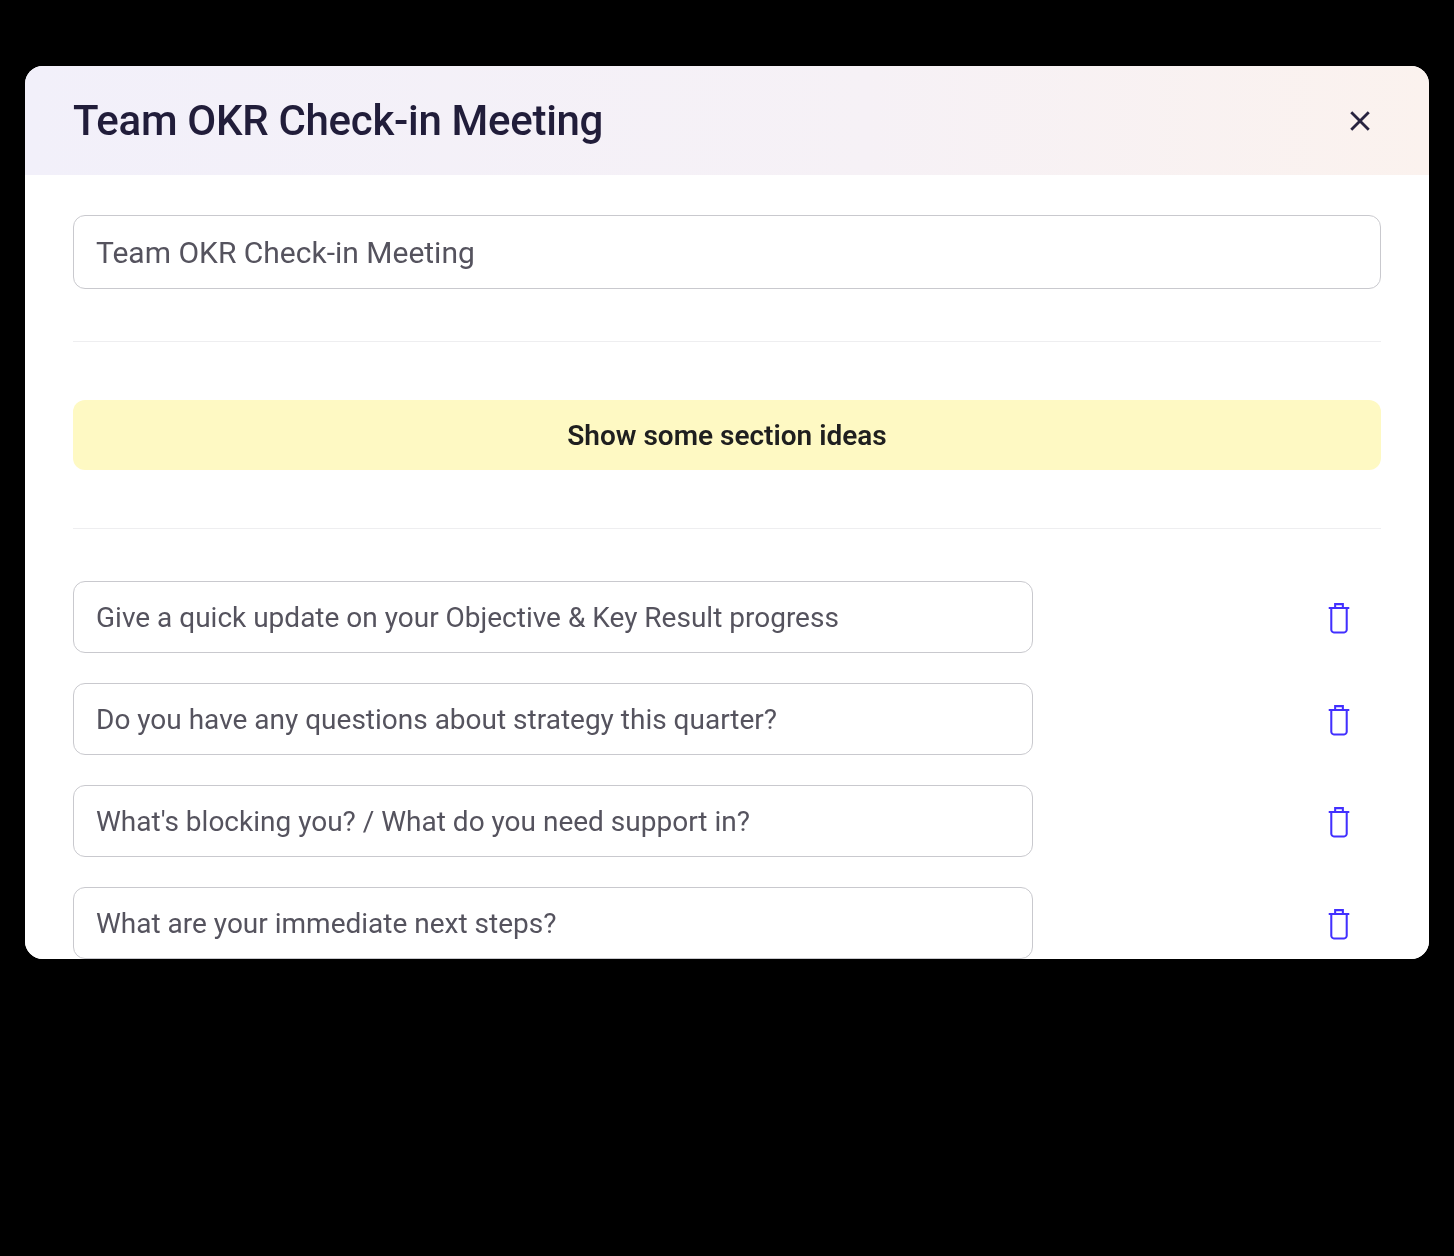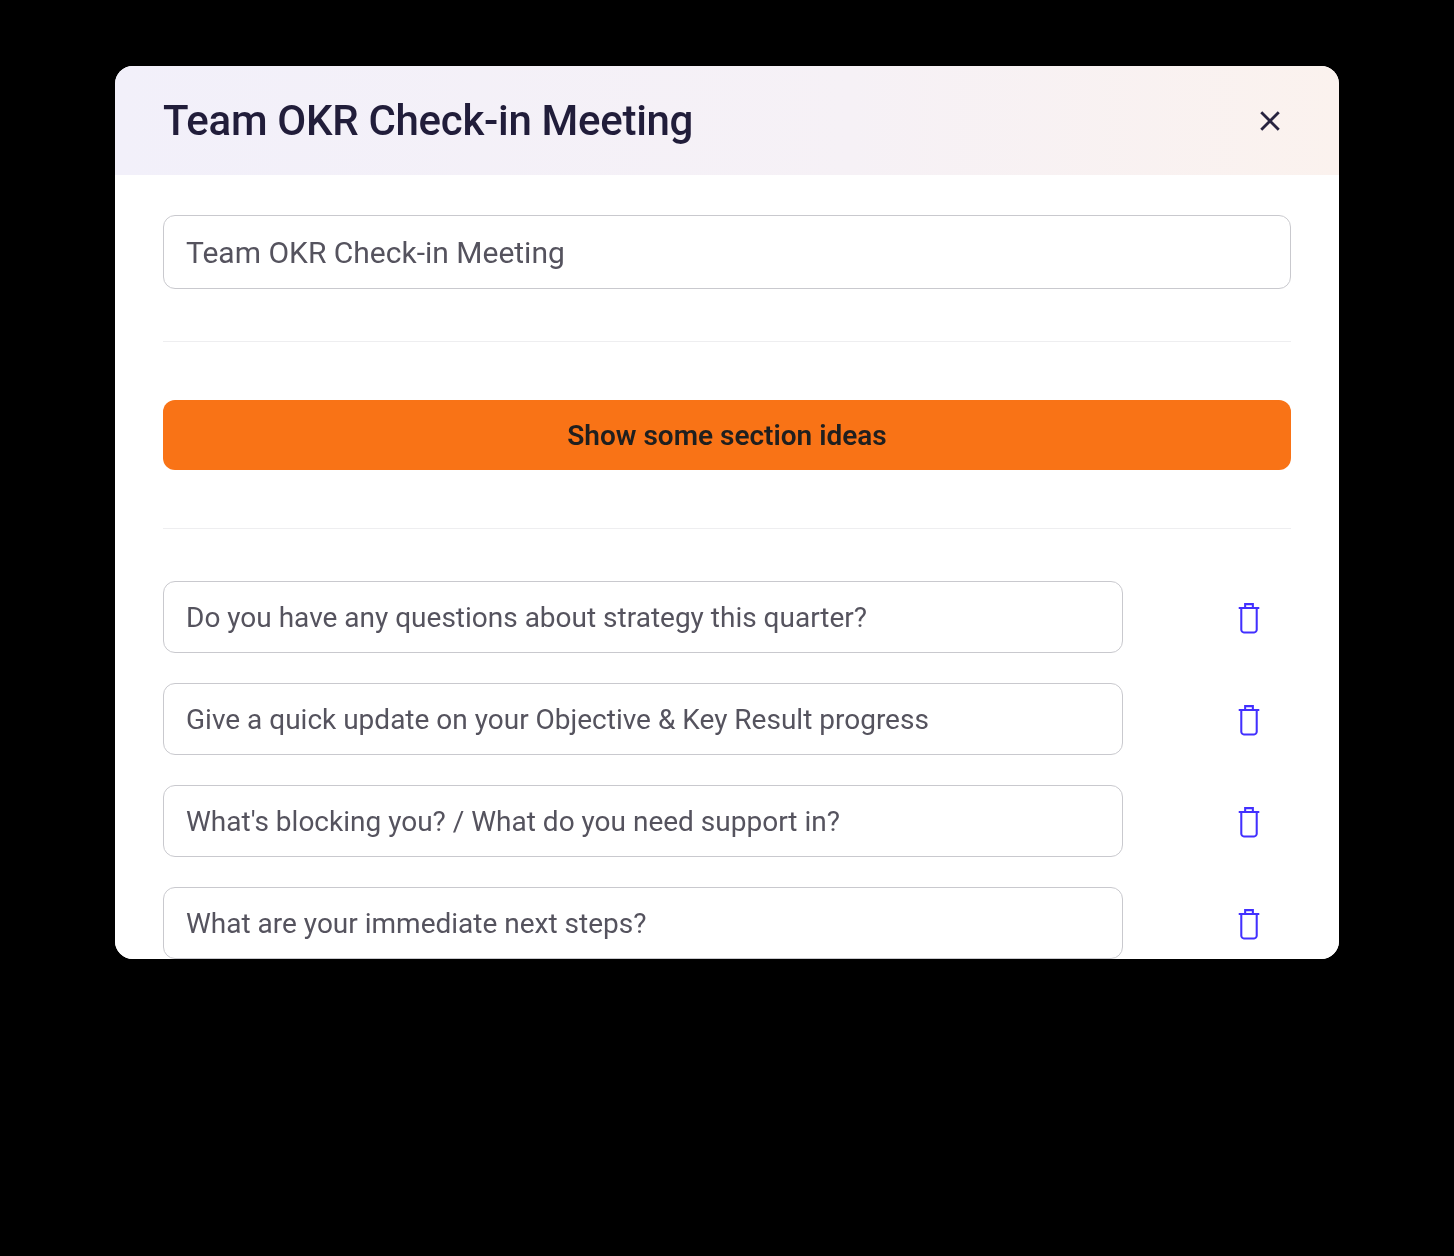--- a/index.html
+++ b/index.html
@@ -11,21 +11,21 @@
       background: #000000;
       font-family: -apple-system, BlinkMacSystemFont, "Segoe UI", Roboto, Helvetica, Arial, sans-serif;
       width: 1454px;
       height: 1256px;
       display: flex;
       align-items: flex-start;
       justify-content: center;
       padding-top: 66px;
     }
     .modal {
-      width: 1224px;
+      width: 1404px;
       background: #ffffff;
       border-radius: 18px;
       box-shadow: 0 30px 90px rgba(0,0,0,0.55), 0 10px 30px rgba(0,0,0,0.35);
       overflow: hidden;
     }
     .modal-header {
       display: flex;
       align-items: center;
       justify-content: space-between;
       padding: 30px 48px 30px 48px;
@@ -73,21 +73,21 @@
       margin: 52px 0 0 0;
     }
     .section-ideas-wrap {
       padding: 58px 0 0 0;
     }
     .section-ideas-btn {
       width: 100%;
       height: 70px;
       border: none;
       border-radius: 12px;
-      background: #f97316;
+      background: #fef9c3;
       color: #1f1f1f;
       font-size: 28px;
       font-weight: 600;
       cursor: pointer;
       font-family: inherit;
     }
     .divider2 {
       height: 1px;
       background: #eeeef0;
       margin: 58px 0 0 0;
@@ -155,32 +155,32 @@
 
     <div class="section-ideas-wrap">
       <button class="section-ideas-btn">Show some section ideas</button>
     </div>
 
     <div class="divider2"></div>
 
     <div class="questions">
 
       <div class="question-row">
+        <input type="text" class="question-input" value="Give a quick update on your Objective &amp; Key Result progress" style="">
+        <button class="trash-btn">
+          <svg viewBox="0 0 24 28">
+            <path d="M4 7 L20 7"></path>
+            <path d="M9 7 L9 4 L15 4 L15 7"></path>
+            <path d="M6 7 L6 24 C6 25 7 26 8 26 L16 26 C17 26 18 25 18 24 L18 7"></path>
+          </svg>
+        </button>
+      </div>
+
+      <div class="question-row">
         <input type="text" class="question-input" value="Do you have any questions about strategy this quarter?" style="">
-        <button class="trash-btn">
-          <svg viewBox="0 0 24 28">
-            <path d="M4 7 L20 7"></path>
-            <path d="M9 7 L9 4 L15 4 L15 7"></path>
-            <path d="M6 7 L6 24 C6 25 7 26 8 26 L16 26 C17 26 18 25 18 24 L18 7"></path>
-          </svg>
-        </button>
-      </div>
-
-      <div class="question-row">
-        <input type="text" class="question-input" value="Give a quick update on your Objective &amp; Key Result progress" style="">
         <button class="trash-btn">
           <svg viewBox="0 0 24 28">
             <path d="M4 7 L20 7"></path>
             <path d="M9 7 L9 4 L15 4 L15 7"></path>
             <path d="M6 7 L6 24 C6 25 7 26 8 26 L16 26 C17 26 18 25 18 24 L18 7"></path>
           </svg>
         </button>
       </div>
 
       <div class="question-row">

